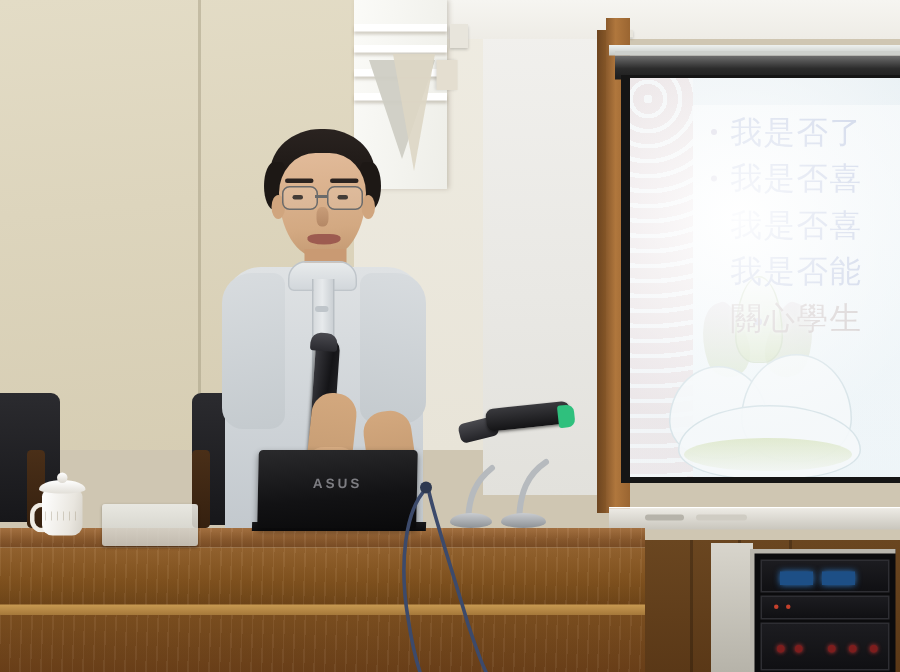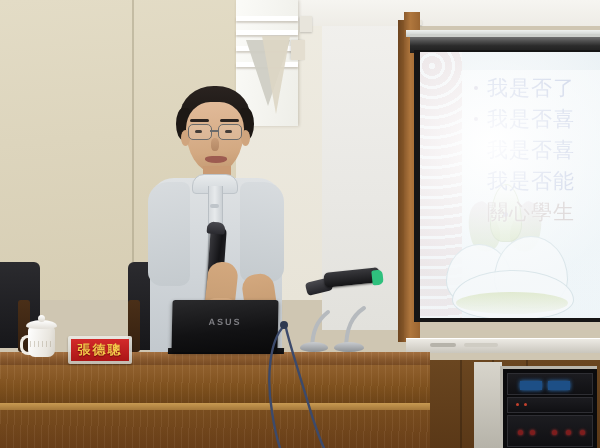--- a/index.html
+++ b/index.html
@@ -507,23 +507,20 @@
     <circle cx="34" cy="5" r="4" fill="#2e3950"></circle>
   </svg>
 
   <div class="abs cup-handle"></div>
   <div class="abs cup-body"></div>
   <div class="abs cup-deco"></div>
   <div class="abs cup-lid"></div>
   <div class="abs cup-knob"></div>
 
   <div class="abs plate-holder"></div>
-  <div class="abs plate-red">
-    <span>張德聰</span>
-  </div>
 
   <div class="abs floor">
       <div class="floor-speck"></div>
     </div>
   <div class="abs panel-wood">
     <div class="v" style="left:30px"></div>
     <div class="v" style="left:62px"></div>
     <div class="v" style="left:96px"></div>
   </div>
   <div class="abs rack-side"></div>

